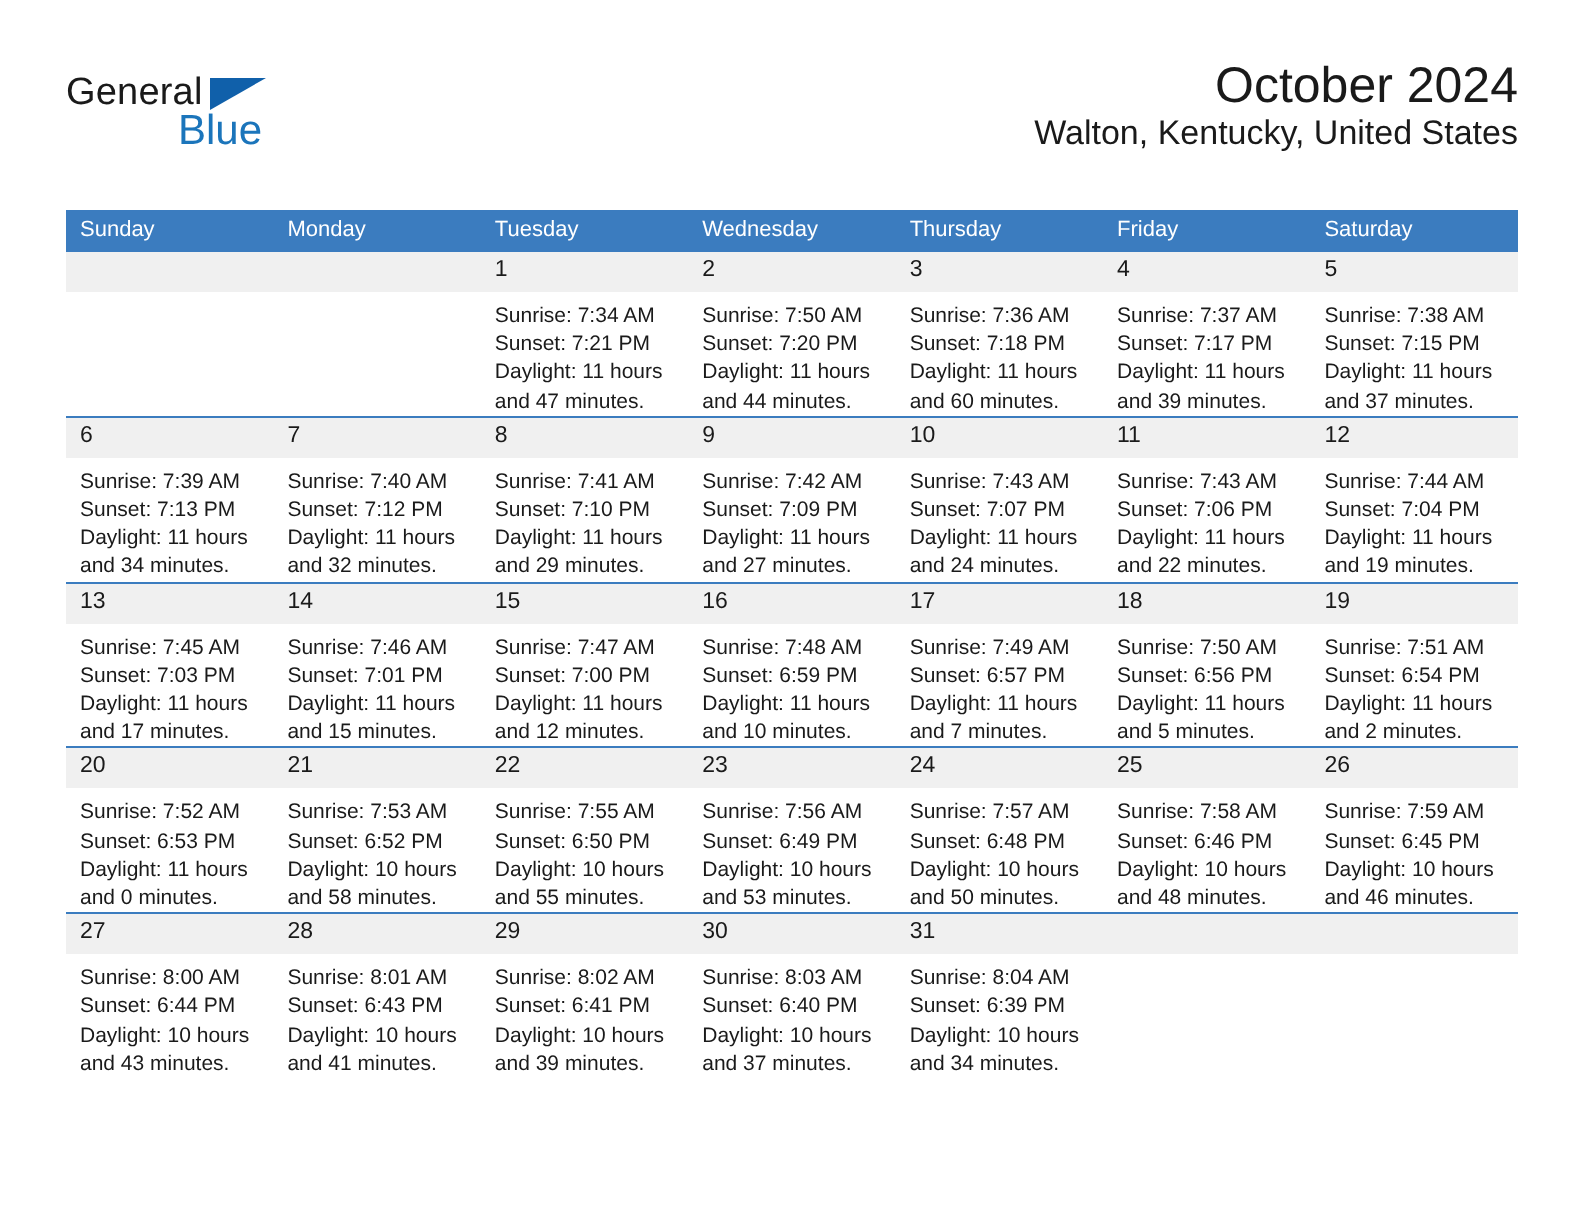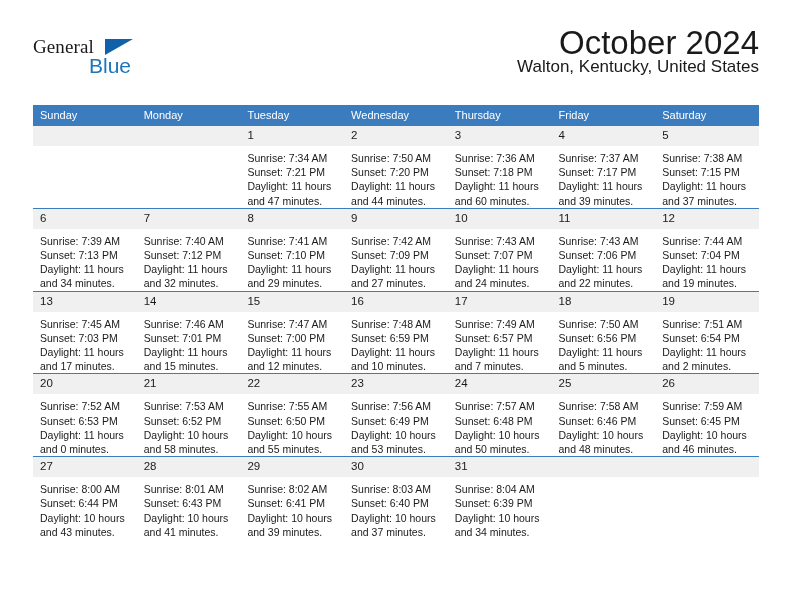--- a/index.html
+++ b/index.html
@@ -36,21 +36,21 @@
     width: 130px;
     height: 46px;
   }
   .logo-general {
     position: absolute;
     left: 0;
     top: 0;
     font-size: 19px;
     letter-spacing: 0.1px;
     color: #1a1a1a;
-    font-family: Liberation Serif, serif;
+    font-family: Liberation Sans, sans-serif;
   }
   .logo-tri {
     position: absolute;
     left: 72px;
     top: 3px;
     width: 0;
     height: 0;
     border-left: 28px solid #1060aa;
     border-bottom: 16px solid transparent;
   }
@@ -62,21 +62,21 @@
     color: #1b75bb;
     font-family: "Liberation Sans", sans-serif;
   }
   .title-block {
     position: absolute;
     right: 0;
     top: 0;
     text-align: right;
   }
   .cal-title {
-    font-size: 33px;
+    font-size: 25px;
     color: #1a1a1a;
     line-height: 30px;
     white-space: nowrap;
   }
   .cal-subtitle {
     font-size: 17px;
     color: #1a1a1a;
     line-height: 18px;
     white-space: nowrap;
   }

